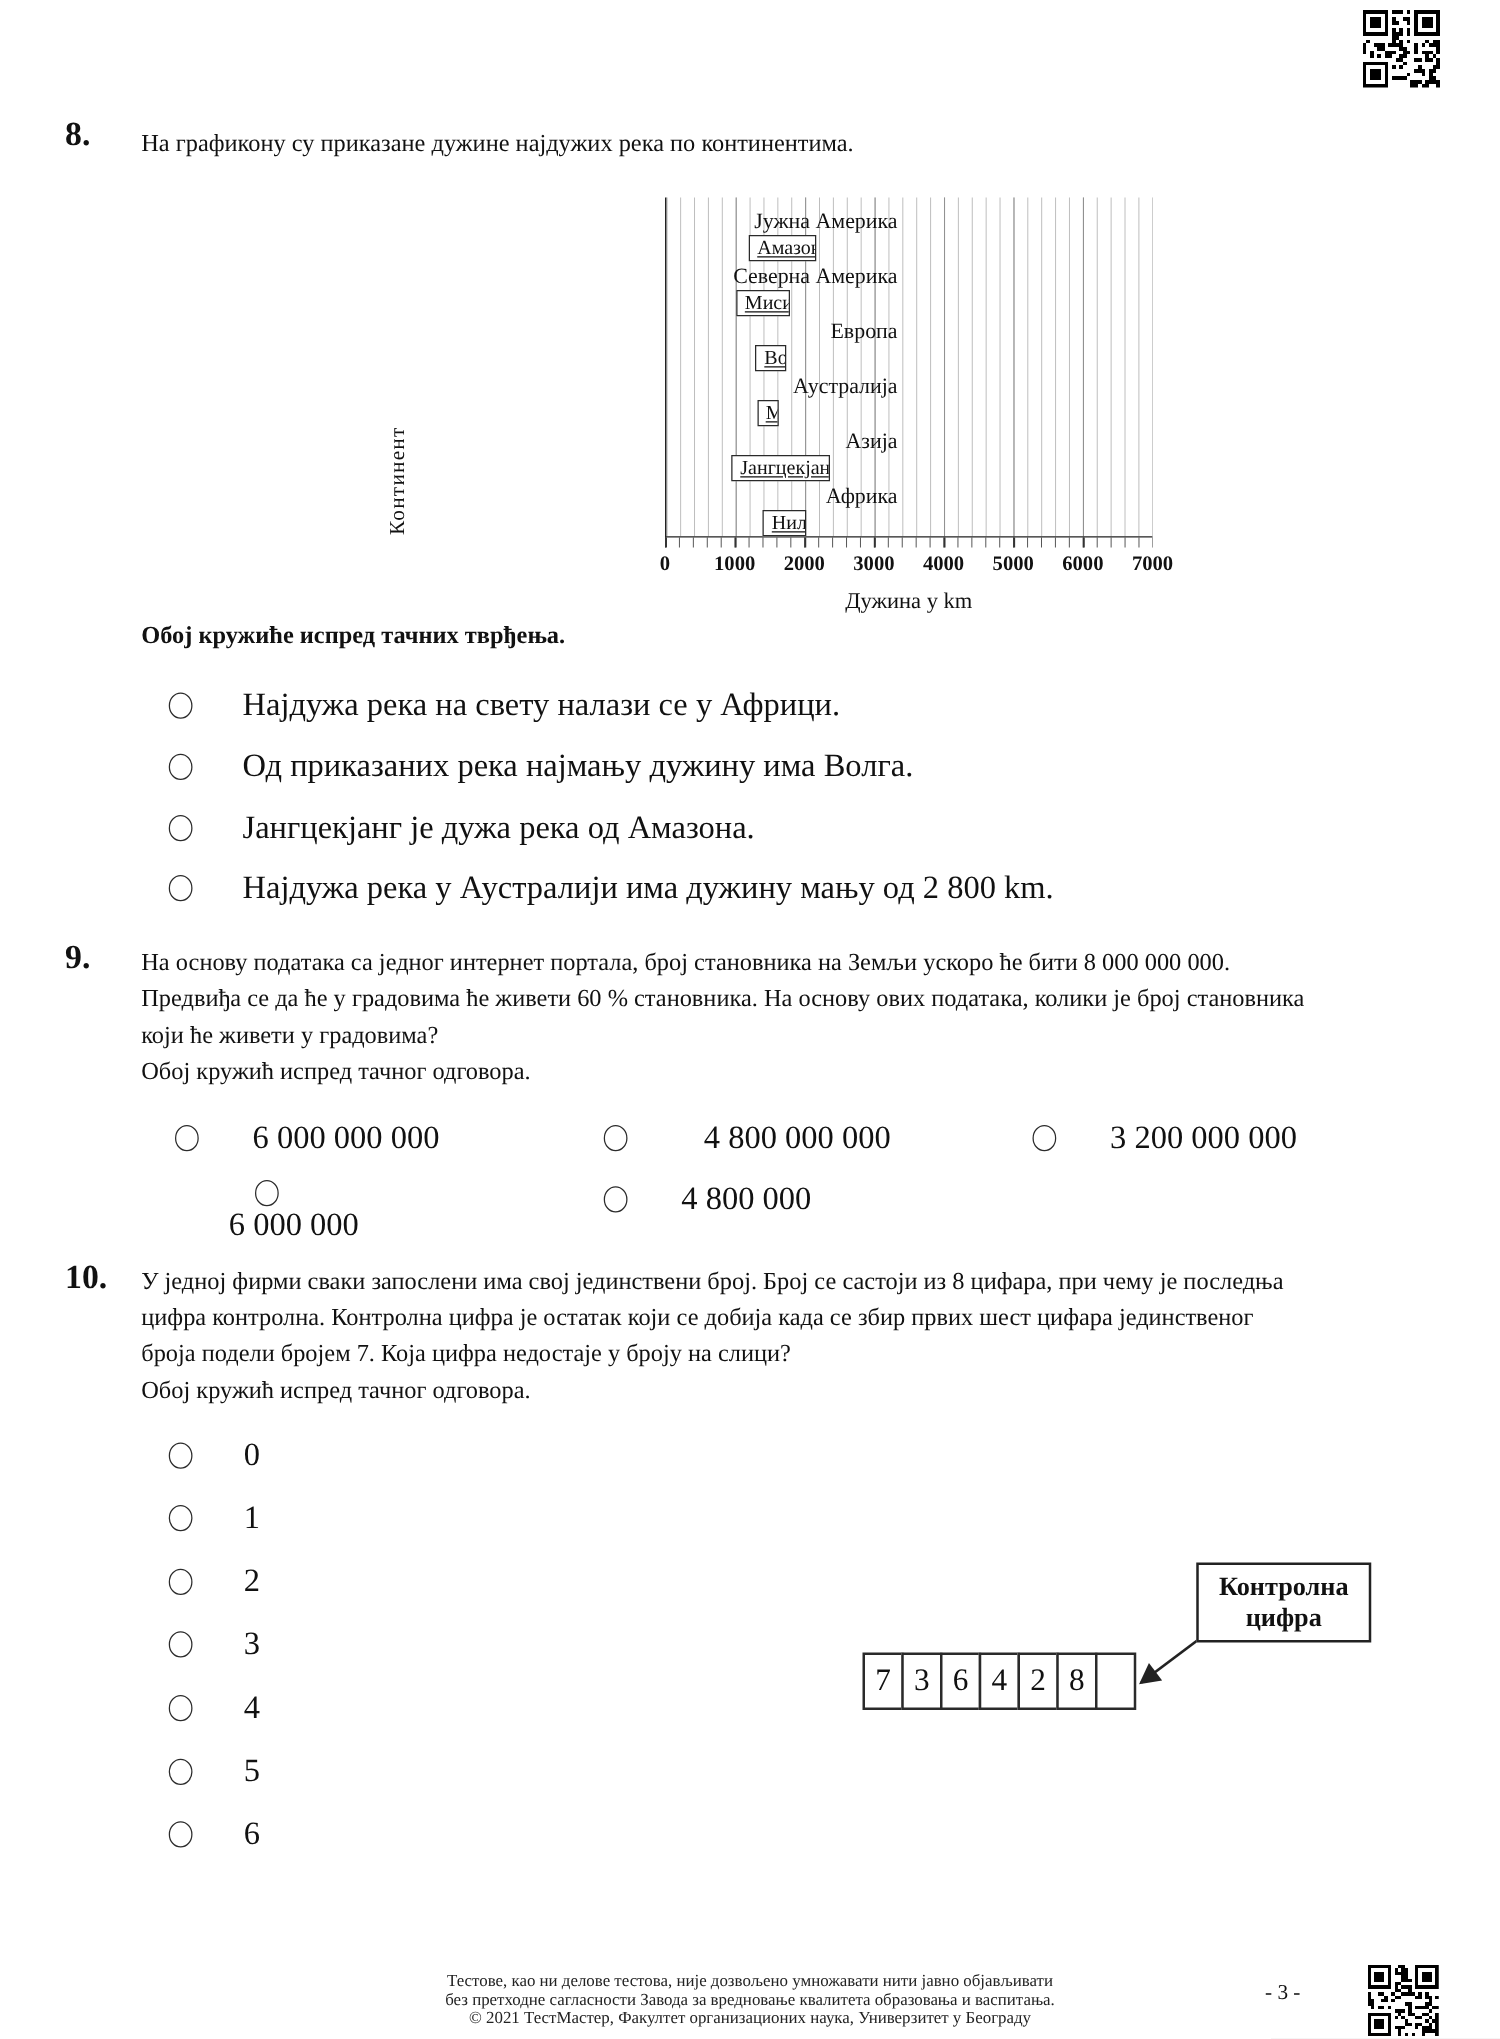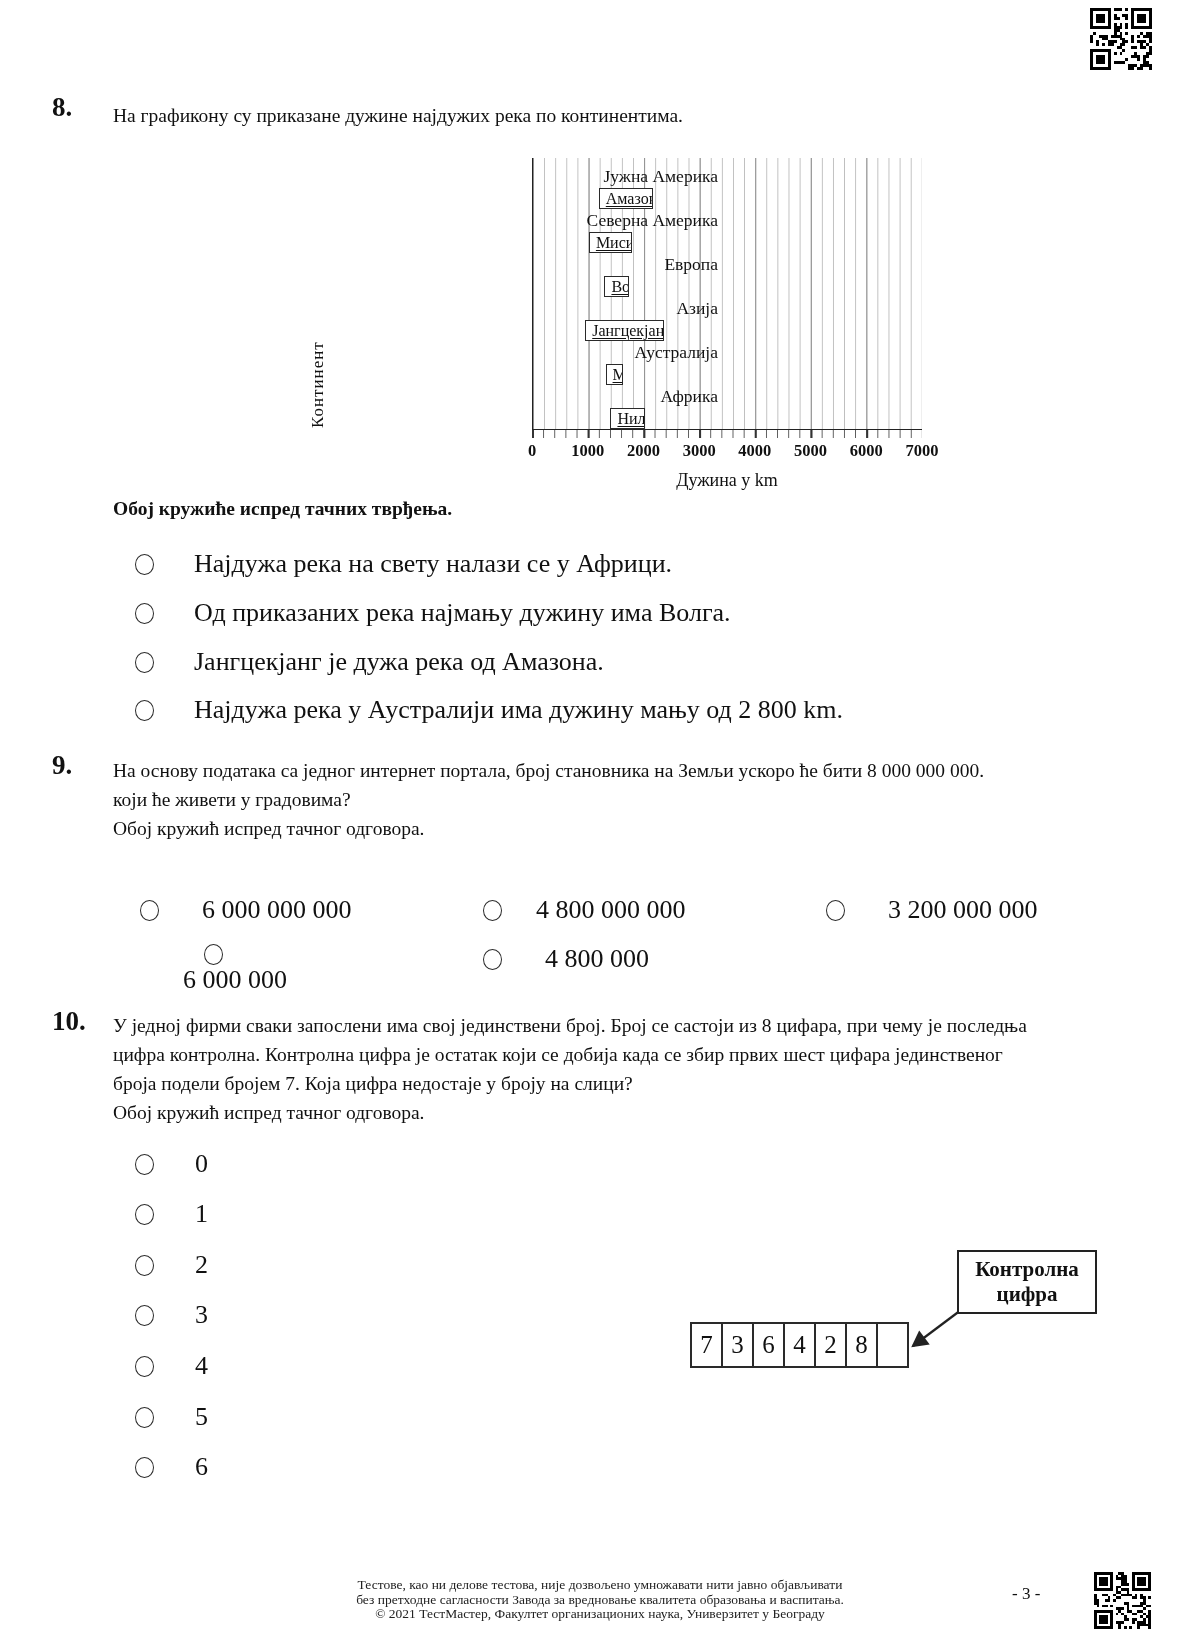--- a/index.html
+++ b/index.html
@@ -338,32 +338,32 @@
         </div>
         <div class="chart-row">
           <div class="cat-label">Европа</div>
           <div class="bar-wrap">
             <div class="bar" style="width: 50.4286%;">
               <span class="bar-label">Волга</span>
             </div>
           </div>
         </div>
         <div class="chart-row">
+          <div class="cat-label">Аустралија</div>
+          <div class="bar-wrap">
+            <div class="bar" style="width: 37.1429%;">
+              <span class="bar-label">Мари</span>
+            </div>
+          </div>
+        </div>
+        <div class="chart-row">
           <div class="cat-label">Азија</div>
           <div class="bar-wrap">
             <div class="bar" style="width: 90.5714%;">
               <span class="bar-label">Јангцекјанг</span>
-            </div>
-          </div>
-        </div>
-        <div class="chart-row">
-          <div class="cat-label">Аустралија</div>
-          <div class="bar-wrap">
-            <div class="bar" style="width: 37.1429%;">
-              <span class="bar-label">Мари</span>
             </div>
           </div>
         </div>
         <div class="chart-row">
           <div class="cat-label">Африка</div>
           <div class="bar-wrap">
             <div class="bar" style="width: 95%;">
               <span class="bar-label">Нил</span>
             </div>
           </div>
@@ -398,31 +398,32 @@
     <span class="lbl" style="margin-left:40px;">Јангцекјанг је дужа река од Амазона.</span>
   </div>
   <div class="opt-row" style="left:135px; top:695px;">
     <span class="radio"></span>
     <span class="lbl" style="margin-left:40px;">Најдужа река у Аустралији има дужину мању од 2 800 km.</span>
   </div>
 
   <div class="abs qnum" style="left:52px; top:752px;">9.</div>
   <div class="abs qtext" style="left:113px; top:756px;">
     <div>На основу података са једног интернет портала, број становника на Земљи ускоро ће бити 8 000 000 000.</div>
+    <div>Предвиђа се да ће у градовима ће живети 60 % становника. На основу ових података, колики је број становника</div>
     <div>који ће живети у градовима?</div>
     <div>Обој кружић испред тачног одговора.</div>
   </div>
 
   <div class="opt-row" style="left:140px; top:895px;">
     <span class="radio"></span>
     <span class="lbl" style="margin-left:43px;">6 000 000 000</span>
   </div>
   <div class="opt-row" style="left:483px; top:895px;">
     <span class="radio"></span>
-    <span class="lbl" style="margin-left:34px;">4 800 000 000</span>
+    <span class="lbl" style="margin-left:61px;">4 800 000 000</span>
   </div>
   <div class="opt-row" style="left:826px; top:895px;justify-content:space-between;">
     <span class="radio"></span>
     <span class="lbl" style="margin-left:43px;">3 200 000 000</span>
   </div>
   <div class="opt-row" style="left:140px; top:944px;flex-direction:column;">
     <span class="radio"></span>
     <span class="lbl" style="margin-left:43px;">6 000 000</span>
   </div>
   <div class="opt-row" style="left:483px; top:944px;">

